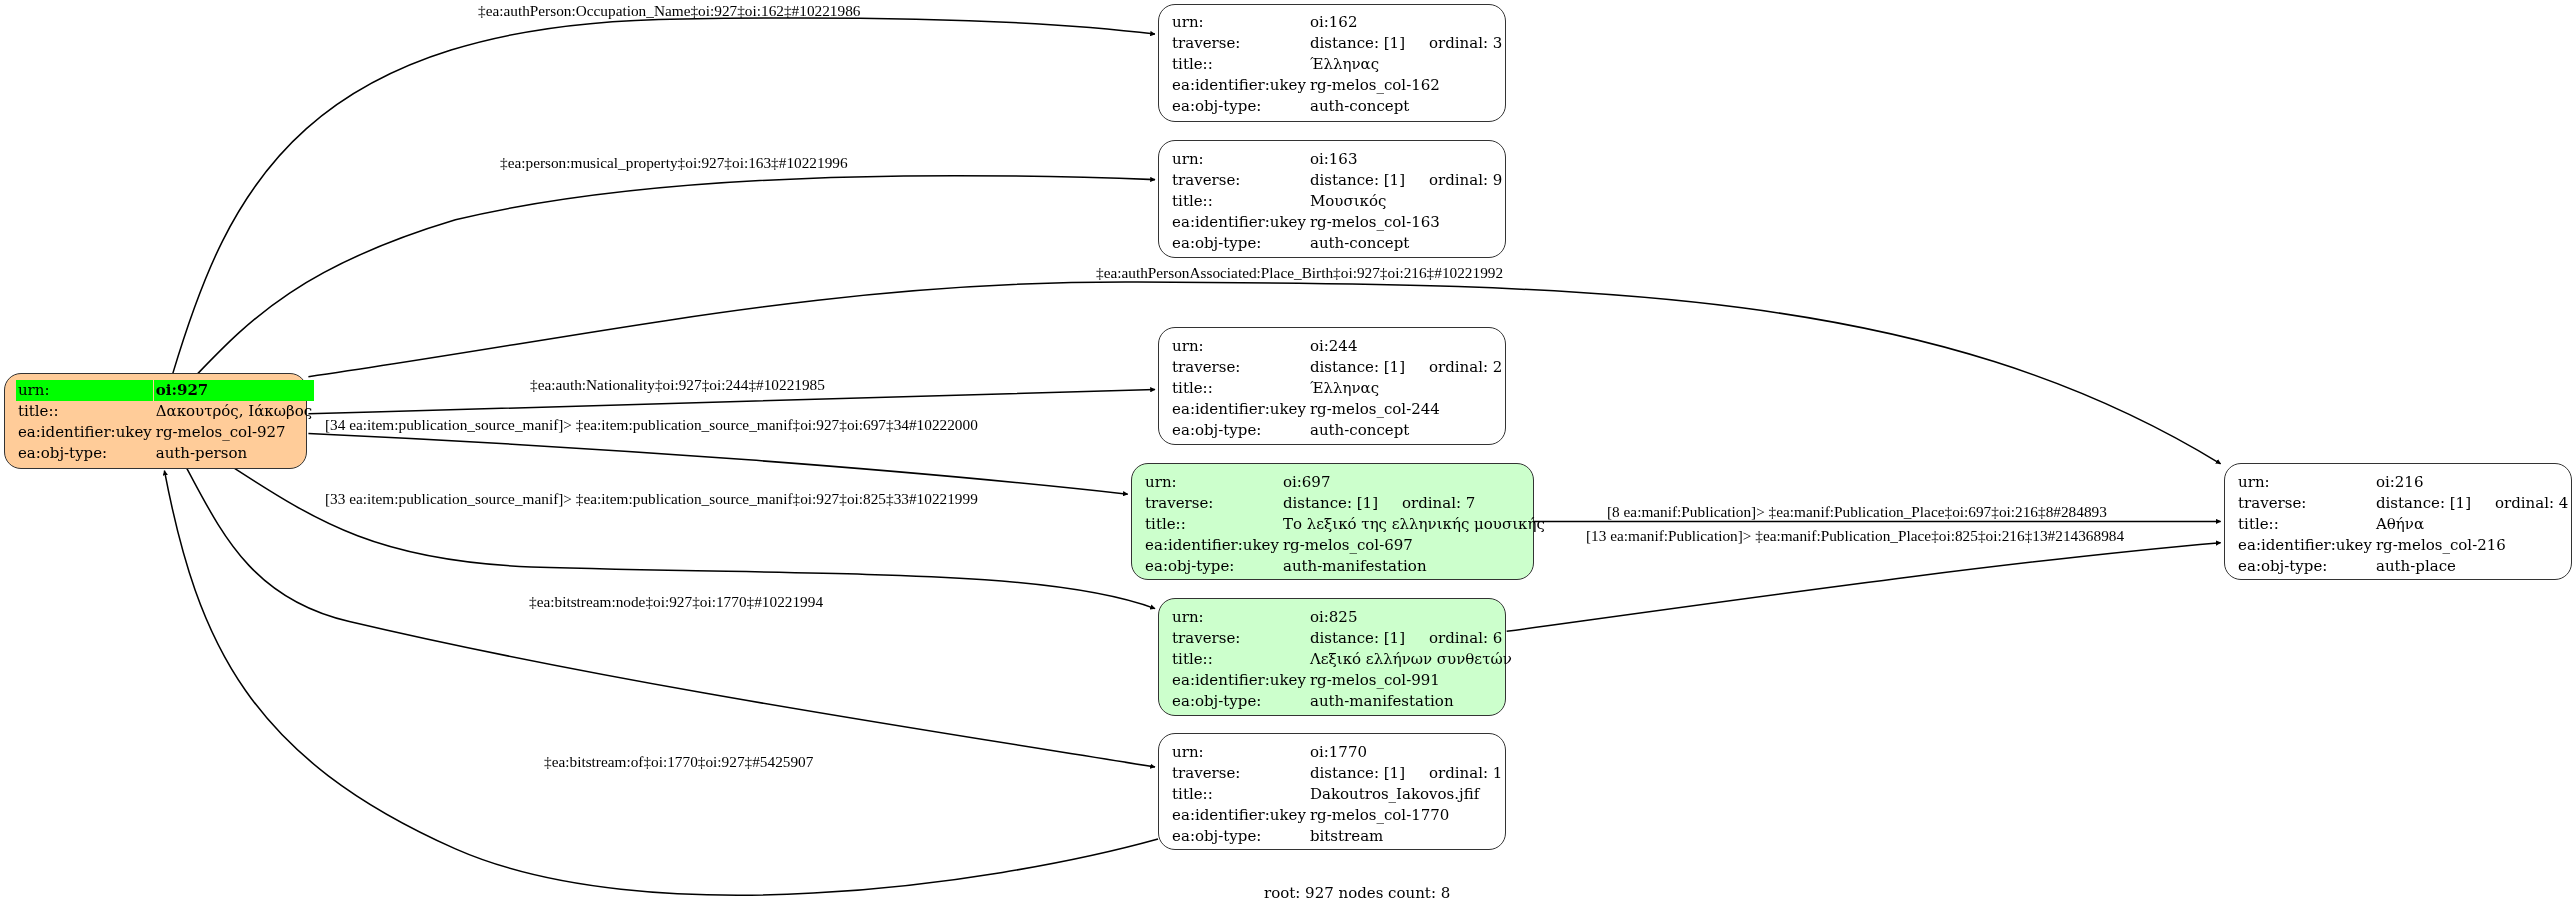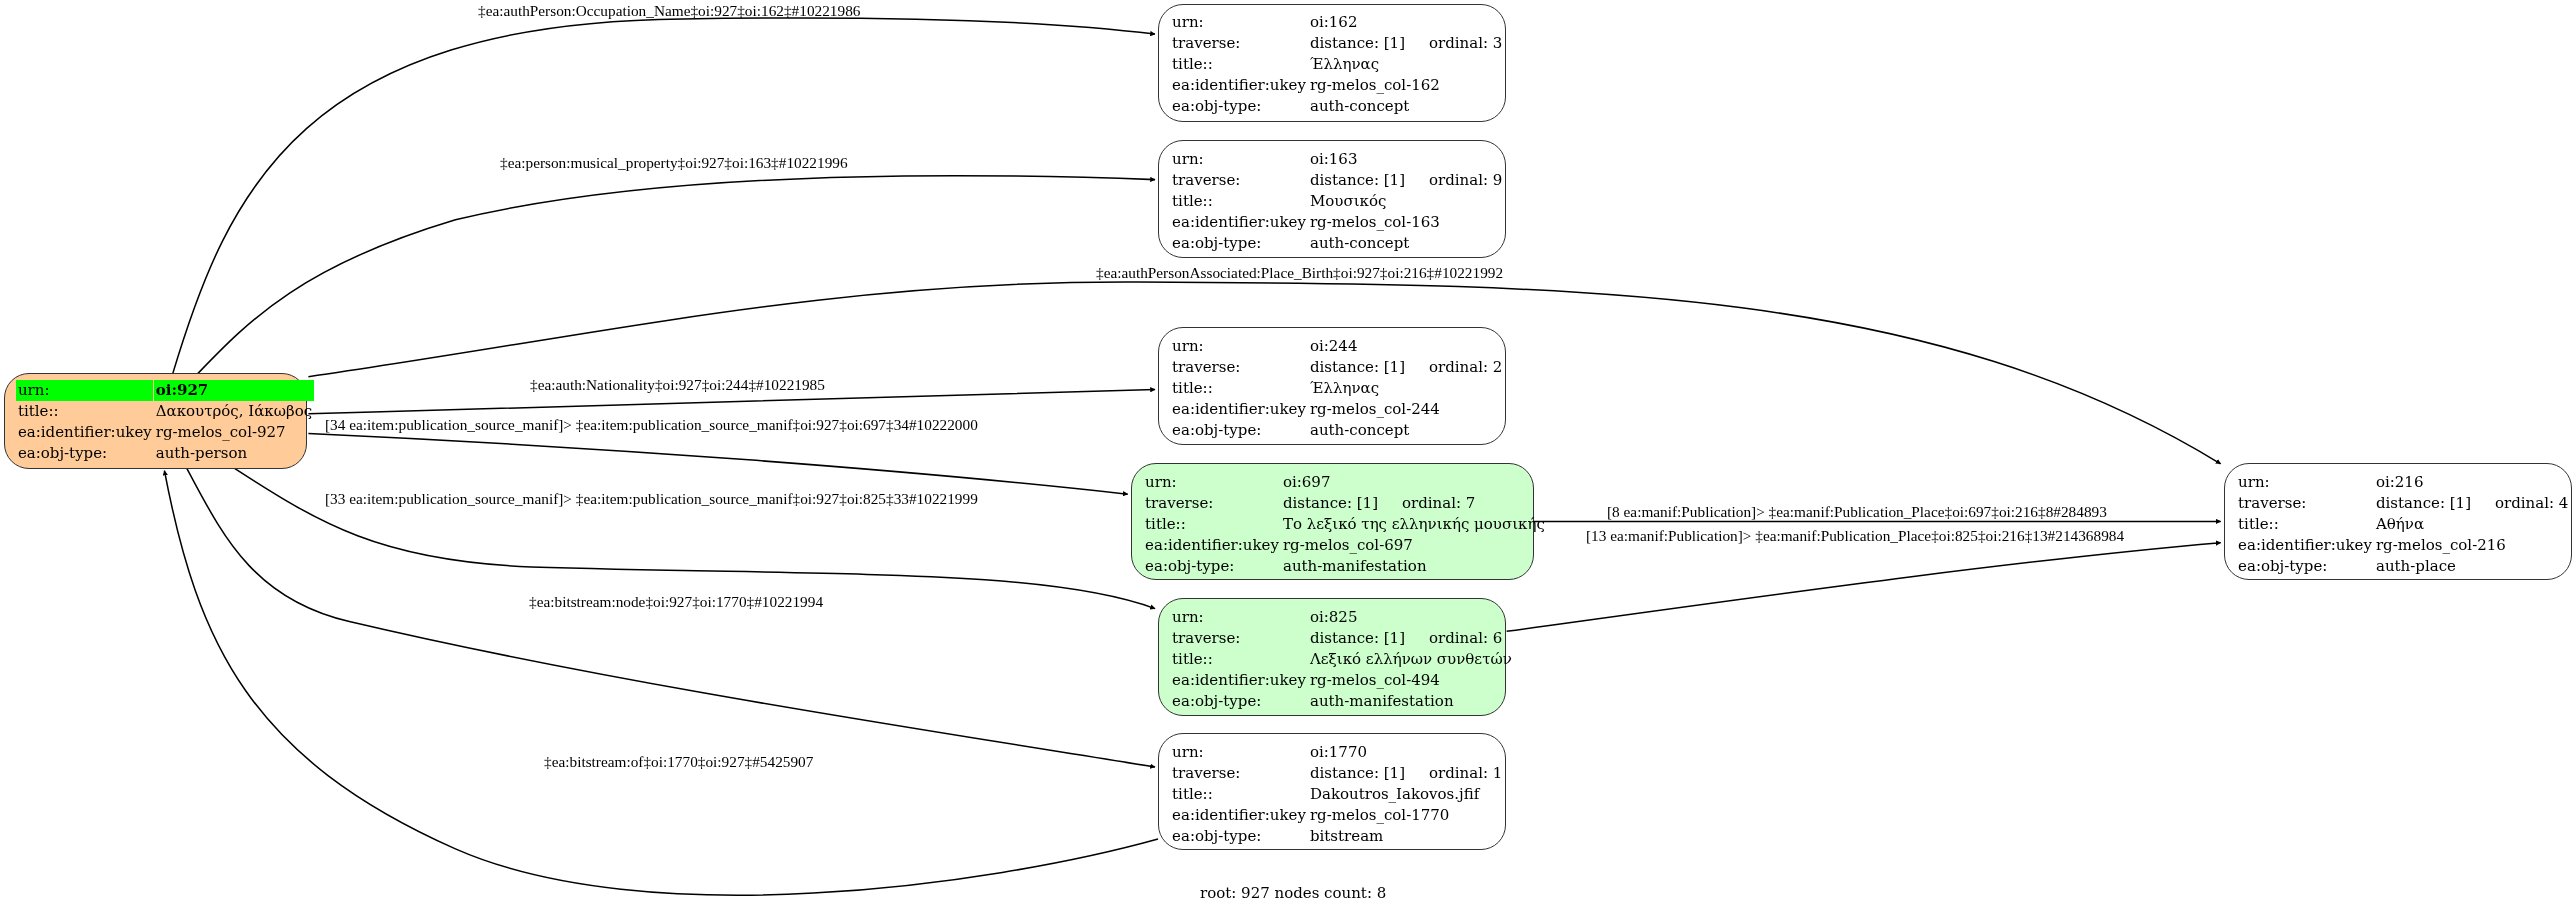--- a/index.html
+++ b/index.html
@@ -1,30 +1,30 @@
 <!DOCTYPE html>
 <html style="font-size:12px"><head>
 <meta charset="utf-8">
 <style>
   html, body { margin: 0; padding: 0; background: #ffffff; }
   body { width: 2576px; height: 911px; position: relative; overflow: hidden;
          font-family: "DejaVu Serif", "Liberation Serif", serif; color: #000; }
   #edges { position: absolute; left: 0; top: 0; width: 2576px; height: 911px; }
   .node { position: absolute; box-sizing: border-box; border: 1.5px solid #333;
-          border-radius: 25px; background: #fff; padding: 7.6px 10.6px 6px 10.6px; }
+          border-radius: 17px; background: #fff; padding: 7.6px 10.6px 6px 10.6px; }
   .node.root { background: #ffcc99; padding: 6px 6px 6px 10.6px; }
   .node.manif { background: #ccffcc; }
   .node table { border-collapse: separate; border-spacing: 1.5px 0; }
   .node td { font-size: 15px; line-height: 21px; padding: 0 1.5px; white-space: nowrap; vertical-align: middle; }
   .node td.k { width: 126px; }
   .node .hl td { background: #00ff00; }
   .ord { display: inline-block; margin-left: 24px; text-align: center; }
   .elabel { position: absolute; font-size: 15px; white-space: nowrap; line-height: 16.7px;
             font-family: "Liberation Serif", "DejaVu Serif", serif; transform: scaleX(1.02); transform-origin: left; }
-  .footer { position: absolute; left: 1200px; top: 884px; font-size: 15px; white-space: nowrap; }
+  .footer { position: absolute; left: 1264px; top: 884px; font-size: 15px; white-space: nowrap; }
 </style>
 </head>
 <body>
 
 <svg id="edges" xmlns="http://www.w3.org/2000/svg" viewBox="0 0 3397 1202">
   <defs>
     <marker id="arrow" viewBox="0 0 10 10" refX="9" refY="5" markerWidth="7" markerHeight="7" orient="auto-start-reverse" markerUnits="userSpaceOnUse">
       <path d="M0,0 L10,5 L0,10 z" fill="#000"></path>
     </marker>
   </defs>
@@ -202,21 +202,21 @@
     <tr>
           <td class="k">traverse:</td>
           <td><span>distance: [1]</span><span class="ord">ordinal: 6</span></td>
         </tr>
     <tr>
           <td class="k">title::</td>
           <td>Λεξικό ελλήνων συνθετών</td>
         </tr>
     <tr>
           <td class="k">ea:identifier:ukey</td>
-          <td>rg-melos_col-494</td>
+          <td>rg-melos_col-991</td>
         </tr>
     <tr>
           <td class="k">ea:obj-type:</td>
           <td>auth-manifestation</td>
         </tr>
   </tbody>
     </table>
 </div>
 
 <div class="node" style="left:1158px; top:733px; width:348px; height:117px;">

